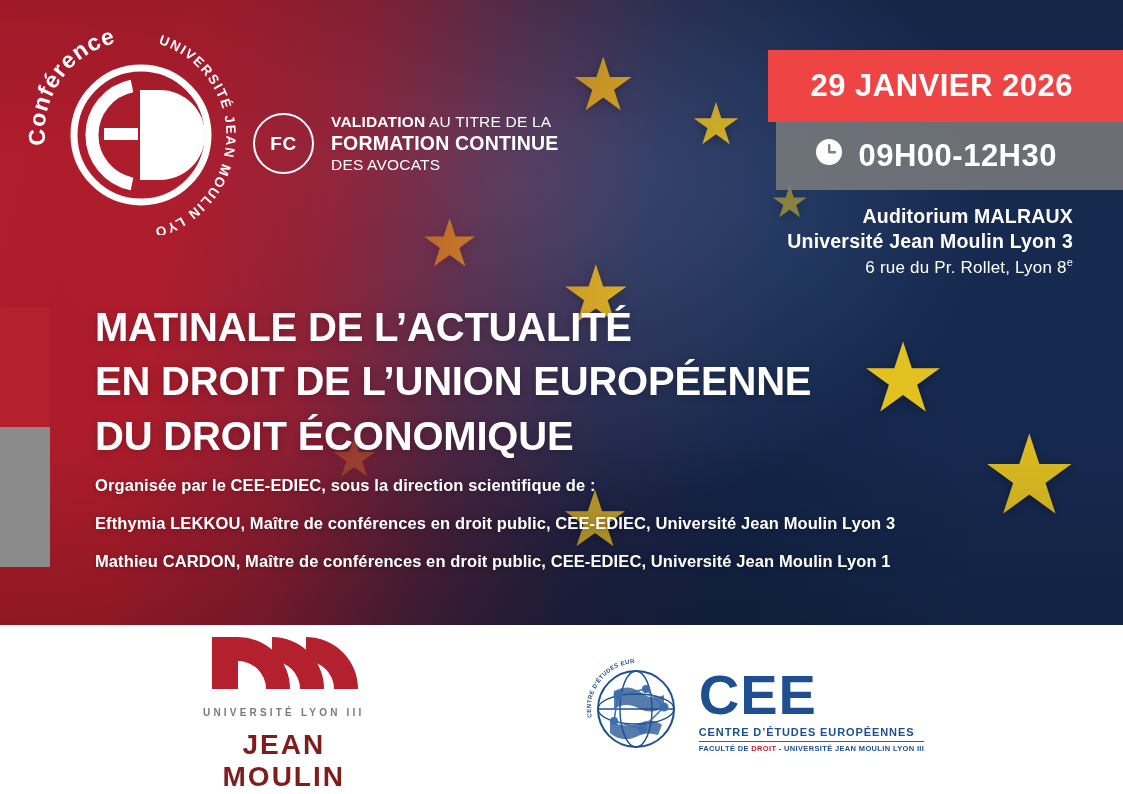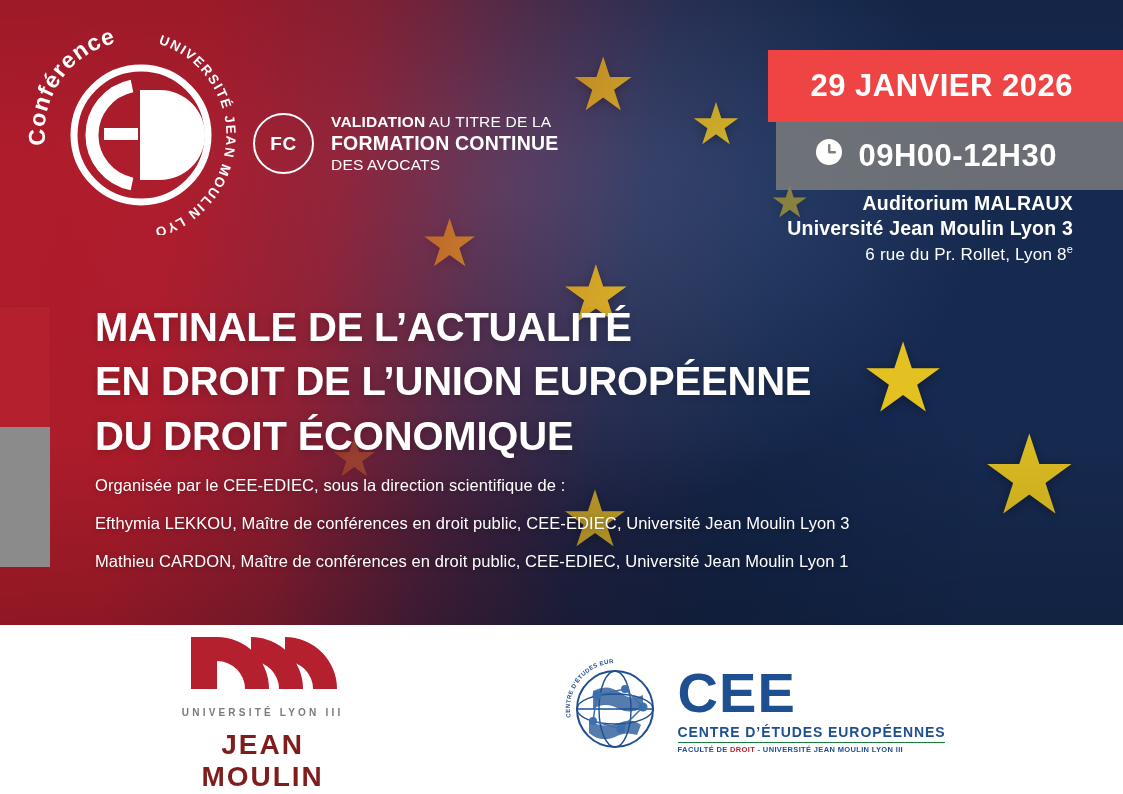--- a/index.html
+++ b/index.html
@@ -152,21 +152,21 @@
     height: 68px;
     padding: 0 66px 0 38px;
     box-sizing: border-box;
     display: flex; align-items: center; gap: 14px;
   }
   .clock-icon { display: block; }
 
   
   .venue {
     position: absolute;
-    right: 50px; top: 192px;
+    right: 50px; top: 205px;
     text-align: right;
     color: #ffffff;
   }
   .venue-l1 { font-size: 19.5px; font-weight: bold; letter-spacing: 0.2px; }
   .venue-l2 { font-size: 19.5px; font-weight: bold; letter-spacing: 0.2px; margin-top: 2px; }
   .venue-l3 { font-size: 17px; margin-top: 3px; letter-spacing: 0.2px; }
   .venue-l3 sup { font-size: 11px; vertical-align: super; }
 
   
   .title {
@@ -182,21 +182,21 @@
   .title div { white-space: nowrap; }
 
   
   .org {
     position: absolute;
     left: 95px; top: 476px;
     color: #ffffff;
   }
   .org-line {
     font-size: 16.5px;
-    font-weight: normal;
+    font-weight: bold;
     letter-spacing: 0.1px;
     margin-bottom: 19px;
     white-space: nowrap;
     text-shadow: 0 1px 5px rgba(0,0,0,0.25);
   }
   .org-line:last-child { margin-bottom: 0; }
 
   
   .footer {
     position: absolute;
@@ -231,21 +231,21 @@
     gap: 10px;
   }
   .cee-text-block { line-height: 1; }
   .cee-big {
     font-size: 56px;
     font-weight: bold;
     color: #1d4f91;
     letter-spacing: 1px;
   }
   .cee-sub1 {
-    font-size: 14px;
+    font-size: 11px;
     font-weight: bold;
     color: #1d4f91;
     letter-spacing: 0.9px;
     margin-top: 4px;
   }
   .cee-sub2 {
     font-size: 7.5px;
     font-weight: bold;
     color: #1d4f91;
     letter-spacing: 0.35px;

